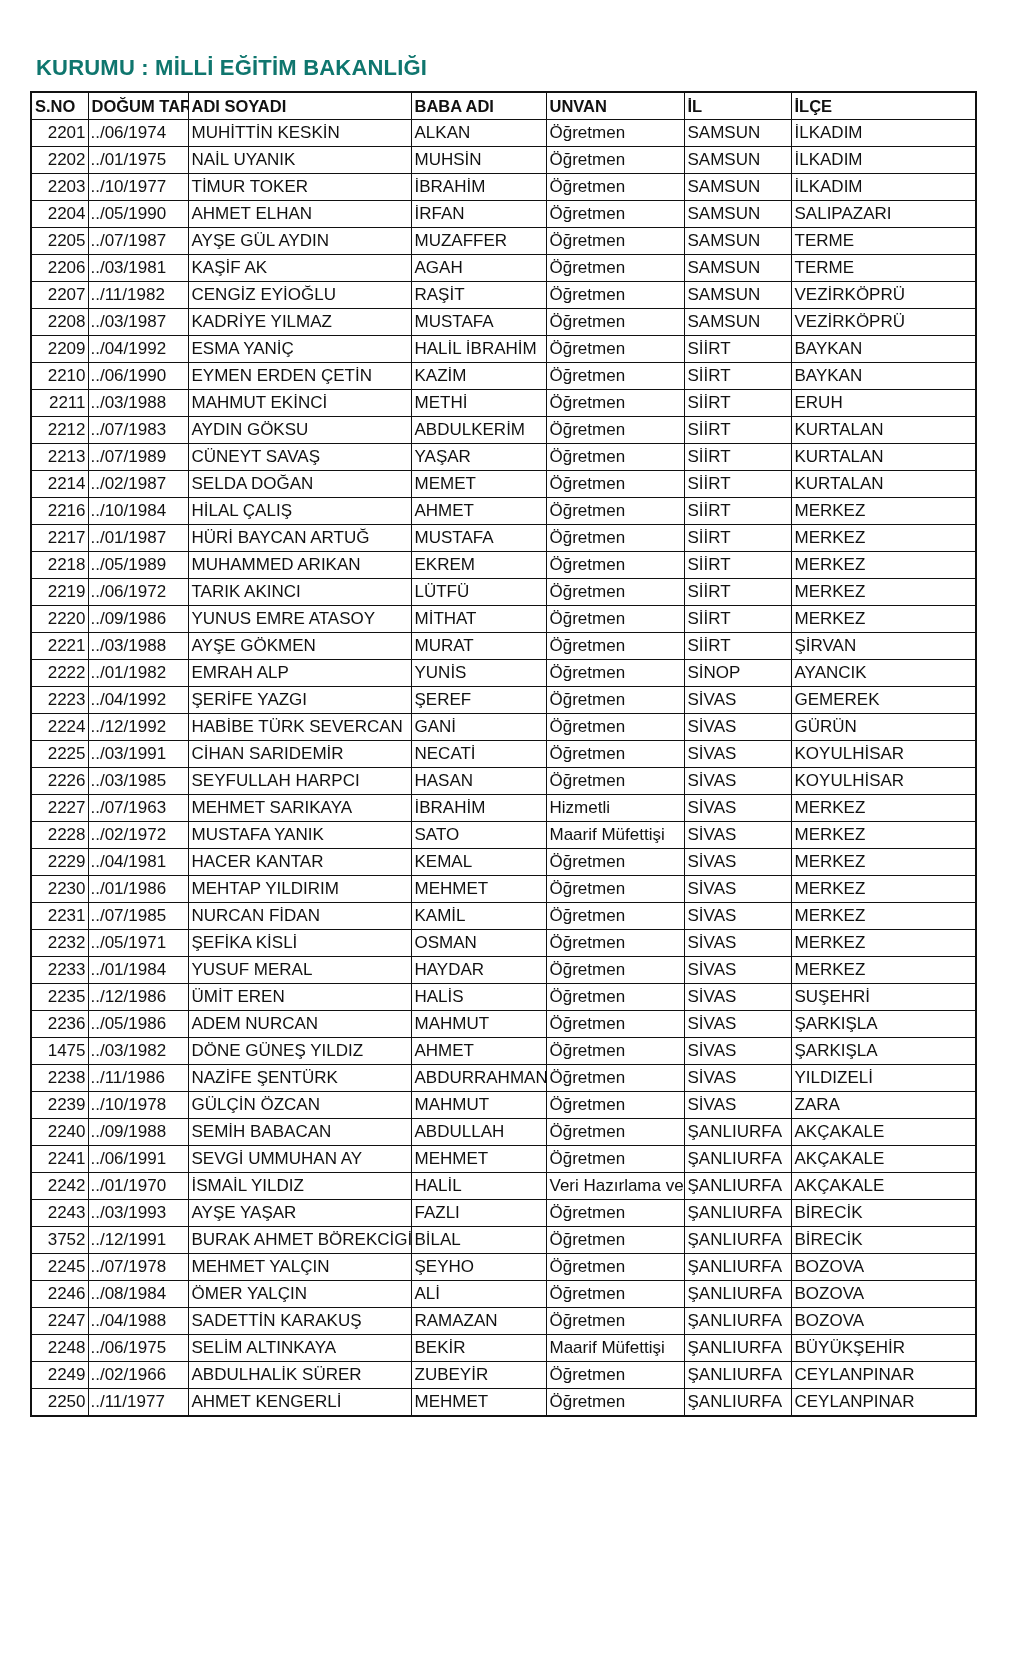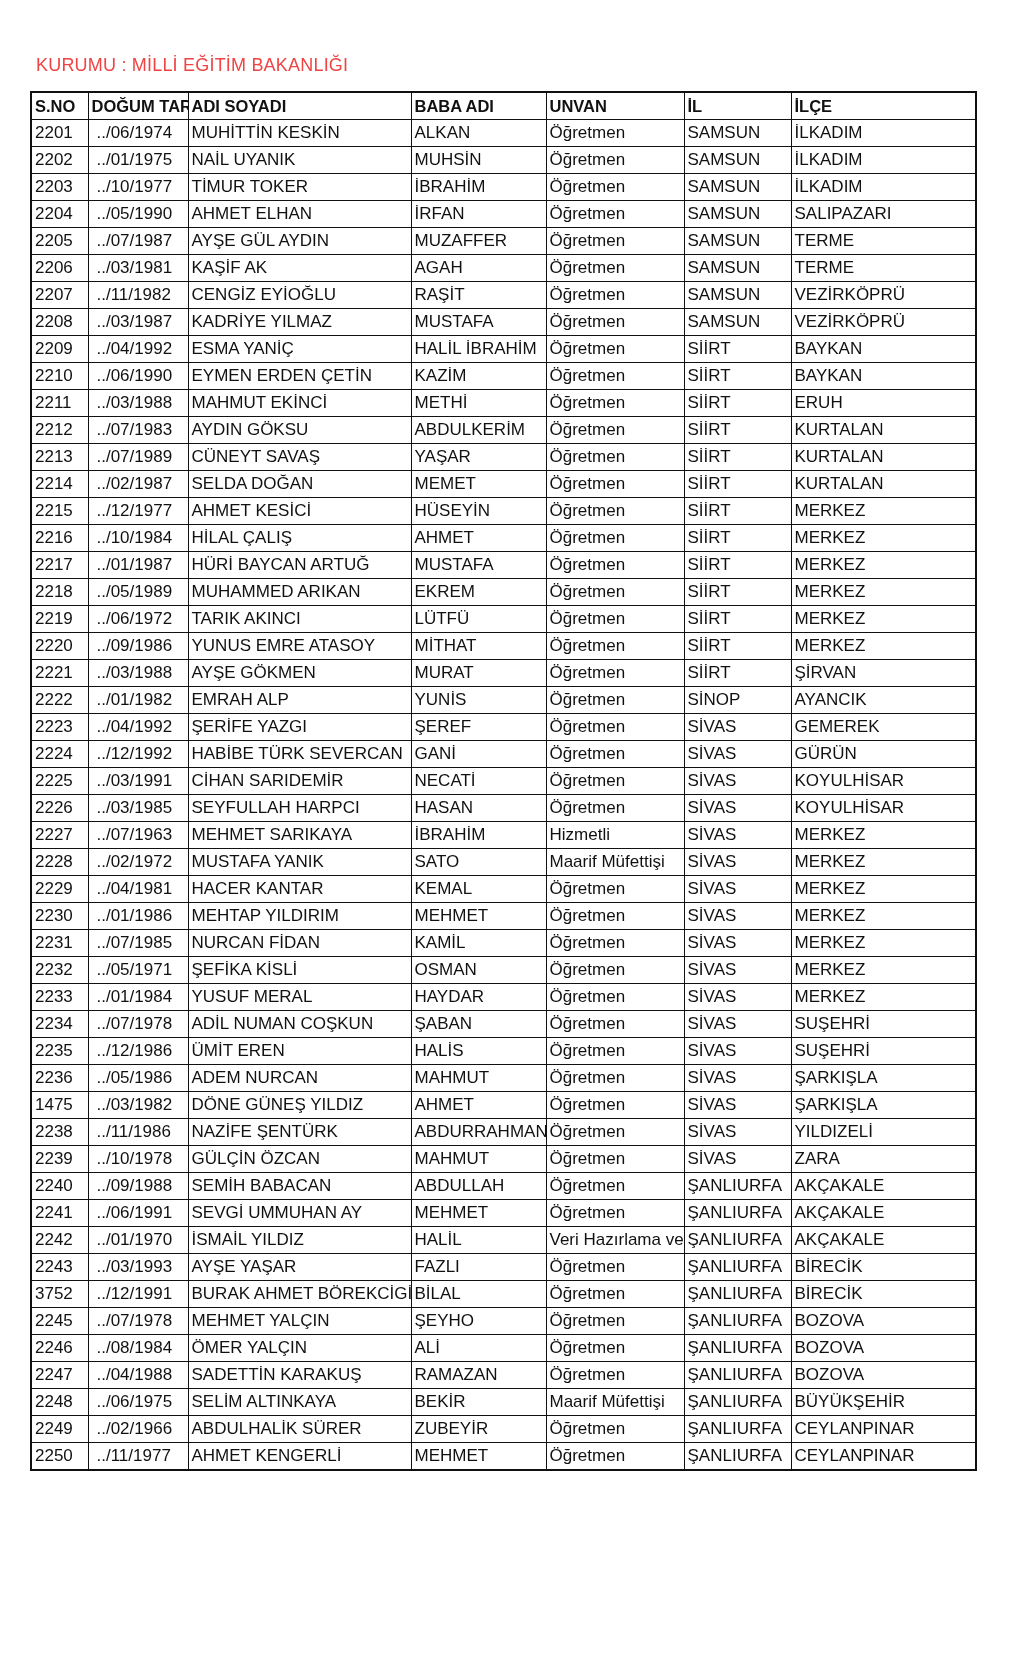--- a/index.html
+++ b/index.html
@@ -1,26 +1,26 @@
 <!DOCTYPE html>
 <html><head>
 <meta charset="utf-8">
 <style>
   html, body { margin: 0; padding: 0; background: #ffffff; }
   body { width: 1016px; height: 1662px; position: relative; overflow: hidden;
          font-family: "Liberation Sans", "DejaVu Sans", sans-serif; color: #111; }
-  .page-title { position: absolute; left: 36px; top: 55px; font-size: 18px; font-weight: normal;
-                letter-spacing: 0.2px; color: #ef4444; }
+  .page-title { position: absolute; left: 36px; top: 55px; font-size: 22px; font-weight: bold;
+                letter-spacing: 0.2px; color: #0f766e; }
   table.list { position: absolute; left: 30px; top: 91px; width: 945px;
                border-collapse: collapse; table-layout: fixed; }
   table.list th, table.list td { border: 1.5px solid #111; height: 26px; padding: 0 3px;
                font-size: 17px; line-height: 26px; white-space: nowrap; overflow: hidden; text-align: left; }
   table.list th { font-weight: bold; font-size: 16.5px; }
-  table.list td.sno { padding-right: 2px; }
-  table.list td.date { padding-left: 8px; }
+  table.list td.sno { text-align: right; padding-right: 2px; }
+  table.list td.date { padding-left: 2px; }
   .tiny { font-size: 7px; }
   col.c-sno { width: 57px; } col.c-date { width: 100px; } col.c-name { width: 223px; }
   col.c-father { width: 135px; } col.c-title { width: 138px; } col.c-il { width: 107px; } col.c-ilce { width: 185px; }
   .outer { border: 2px solid #111; }
 </style>
 </head>
 <body>
 
 <div class="page-title">KURUMU : MİLLİ EĞİTİM BAKANLIĞI</div>
 
@@ -166,29 +166,20 @@
       <tr>
         <td class="sno">2214</td>
         <td class="date">../02/1987</td>
         <td>SELDA DOĞAN</td>
         <td>MEMET</td>
         <td>Öğretmen</td>
         <td>SİİRT</td>
         <td>KURTALAN</td>
       </tr>
       <tr>
-        <td class="sno">2215</td>
-        <td class="date">../12/1977</td>
-        <td>AHMET KESİCİ</td>
-        <td>HÜSEYİN</td>
-        <td>Öğretmen</td>
-        <td>SİİRT</td>
-        <td>MERKEZ</td>
-      </tr>
-      <tr>
         <td class="sno">2216</td>
         <td class="date">../10/1984</td>
         <td>HİLAL ÇALIŞ</td>
         <td>AHMET</td>
         <td>Öğretmen</td>
         <td>SİİRT</td>
         <td>MERKEZ</td>
       </tr>
       <tr>
         <td class="sno">2217</td>
@@ -337,29 +328,20 @@
       <tr>
         <td class="sno">2233</td>
         <td class="date">../01/1984</td>
         <td>YUSUF MERAL</td>
         <td>HAYDAR</td>
         <td>Öğretmen</td>
         <td>SİVAS</td>
         <td>MERKEZ</td>
       </tr>
       <tr>
-        <td class="sno">2234</td>
-        <td class="date">../07/1978</td>
-        <td>ADİL NUMAN COŞKUN</td>
-        <td>ŞABAN</td>
-        <td>Öğretmen</td>
-        <td>SİVAS</td>
-        <td>SUŞEHRİ</td>
-      </tr>
-      <tr>
         <td class="sno">2235</td>
         <td class="date">../12/1986</td>
         <td>ÜMİT EREN</td>
         <td>HALİS</td>
         <td>Öğretmen</td>
         <td>SİVAS</td>
         <td>SUŞEHRİ</td>
       </tr>
       <tr>
         <td class="sno">2236</td>

